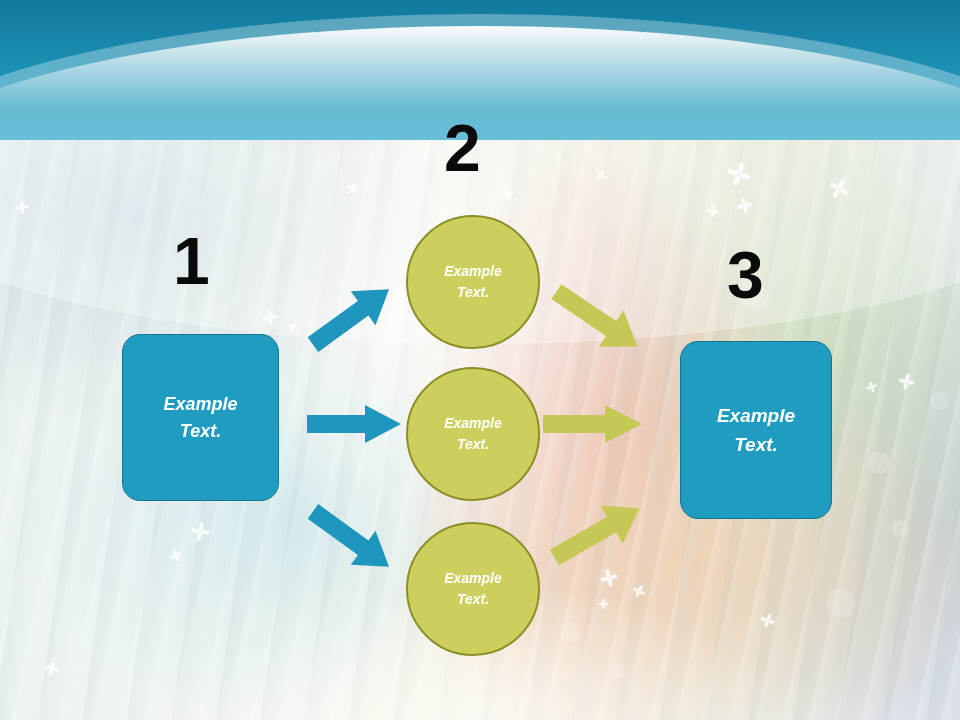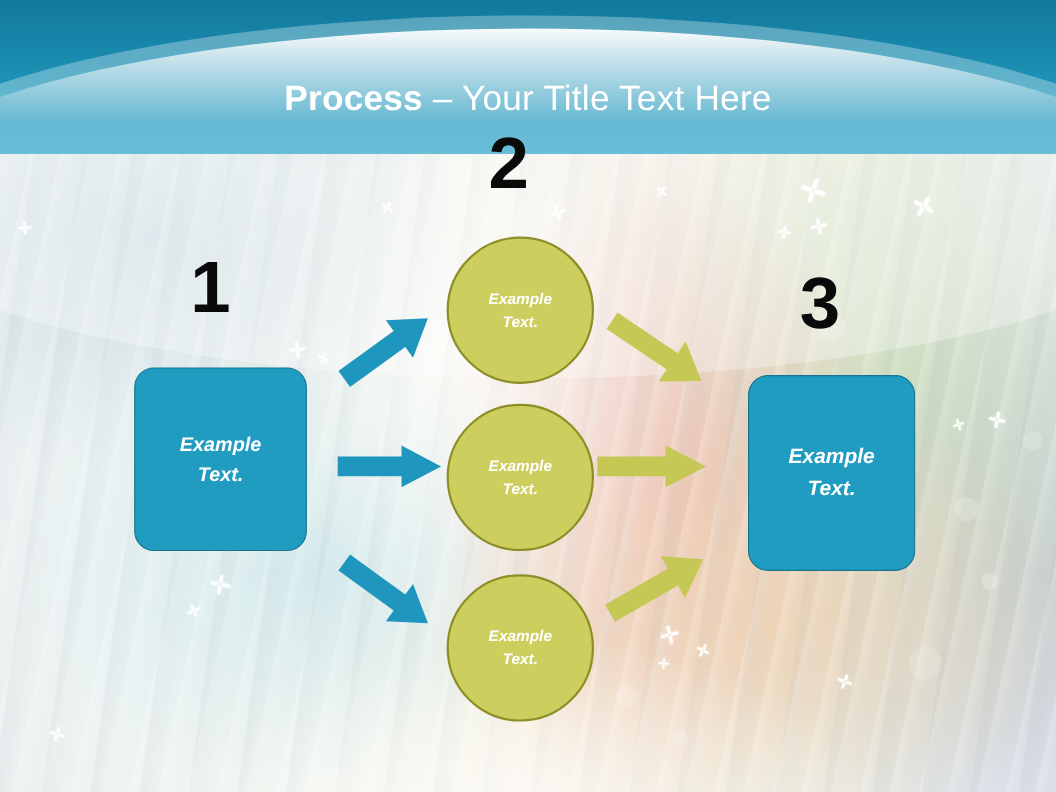--- a/index.html
+++ b/index.html
@@ -111,23 +111,20 @@
     <div class="sparkle" style="left:866px;top:380px;font-size:14px;transform:rotate(-18deg);">✛</div>
     <div class="sparkle" style="left:760px;top:612px;font-size:18px;transform:rotate(20deg);">✛</div>
     <div class="sparkle" style="left:16px;top:200px;font-size:16px;transform:rotate(-6deg);">✛</div>
     <div class="sparkle" style="left:345px;top:182px;font-size:15px;transform:rotate(34deg);">✛</div>
   </div>
 
   <div class="header-band"></div>
   <div class="header-arc-light"></div>
   <div class="header-arc" style="background:linear-gradient(180deg,rgba(255,255,255,.96),rgba(255,255,255,0) 26%);"></div>
 
-  <h1 class="slide-title">
-    <span class="t-bold">Process</span><span class="t-rest"> – Your Title Text Here</span>
-  </h1>
 
   <div class="stage">
 
     <div class="num" style="left:173px;top:228px;">1</div>
     <div class="num" style="left:444px;top:115px;">2</div>
     <div class="num" style="left:727px;top:242px;">3</div>
 
     <div class="box" style="left:122px;top:334px;width:155px;height:165px;font-size:18px;line-height:1.5;">
       <span>
         <span class="line">Example</span>

